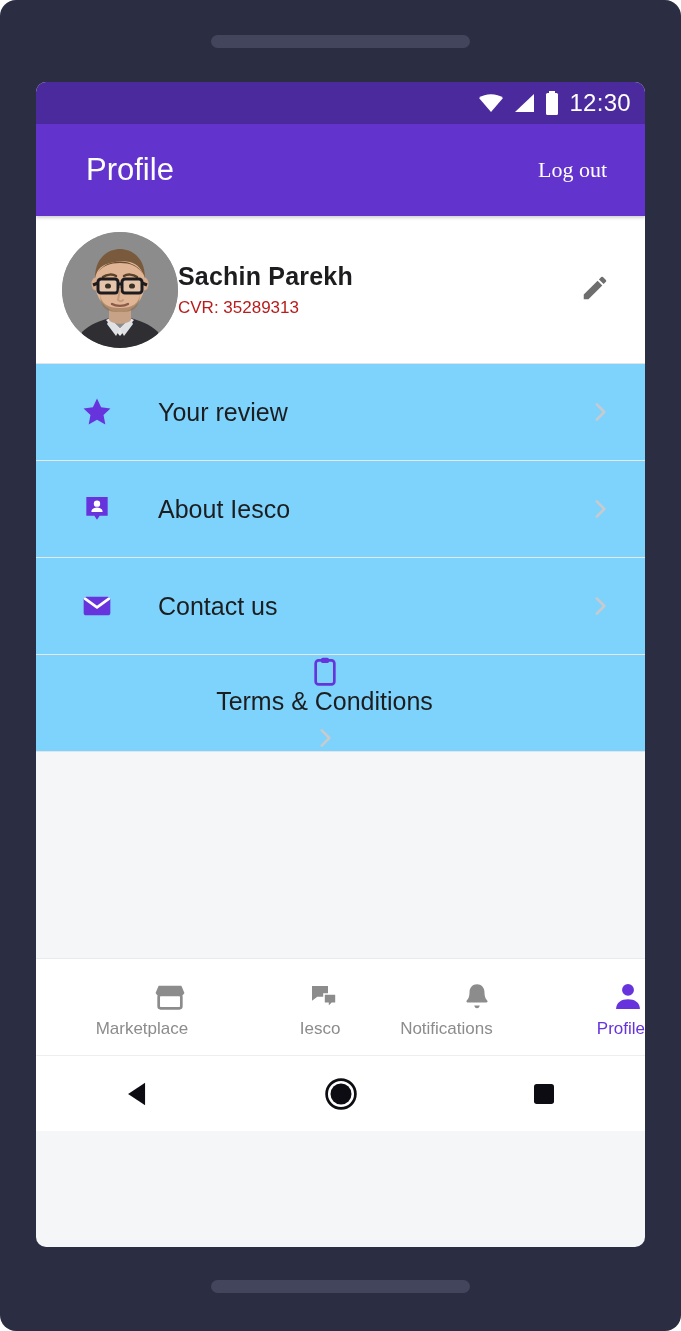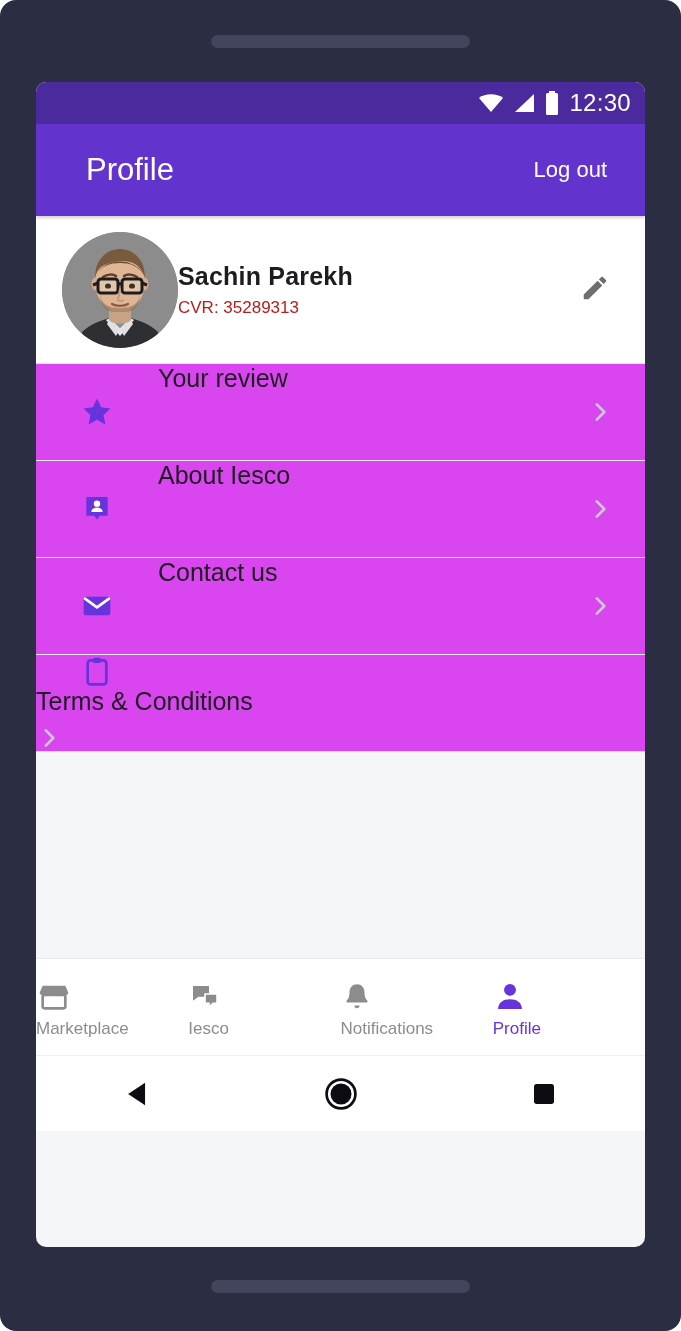--- a/index.html
+++ b/index.html
@@ -81,20 +81,21 @@
   #app-bar-title {
     color: #ffffff;
     font-size: 31px;
     font-weight: 400;
   }
   #logout-button {
     color: #ffffff;
     font-size: 22px;
     font-weight: 400;
     cursor: pointer;
+    font-family: Liberation Serif, serif;
   }
 
   
   #profile-card {
     background: #ffffff;
     height: 148px;
     display: flex;
     align-items: center;
     padding: 0 30px 0 26px;
     box-sizing: border-box;
@@ -132,24 +133,25 @@
     align-items: center;
     justify-content: center;
     cursor: pointer;
   }
 
   
   #menu-list { background: #ffffff; }
   .menu-row {
     height: 97px;
     display: flex;
+    align-items: center;
     padding: 0 32px 0 0;
     box-sizing: border-box;
     border-bottom: 1px solid #e6e8ea;
-    background: #d946ef;
+    background: #7dd3fc;
     cursor: pointer;
   }
   .menu-row:last-child { border-bottom: 1px solid #e2e4e7; flex-direction: column; }
   .menu-icon {
     width: 122px;
     flex: 0 0 auto;
     display: flex;
     align-items: center;
     justify-content: center;
   }
@@ -170,21 +172,21 @@
     background: #ffffff;
     height: 96px;
     display: flex;
     align-items: center;
     border-top: 1px solid #e8eaec;
   }
   .nav-item {
     flex: 1 1 0;
     display: flex;
     flex-direction: column;
-    align-items: flex-start;
+    align-items: flex-end;
     justify-content: center;
     cursor: pointer;
   }
   .nav-icon { height: 38px; display: flex; align-items: flex-end; }
   .nav-label {
     font-size: 17px;
     color: #8c8c8c;
     margin-top: 5px;
   }
   .nav-item.active .nav-label { color: #6633dd; }

